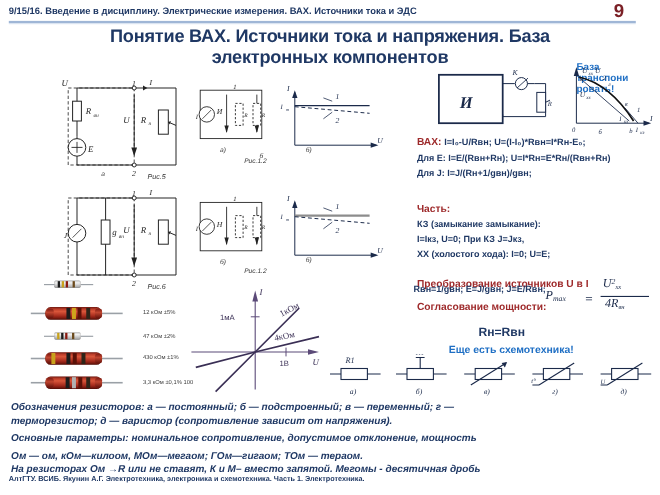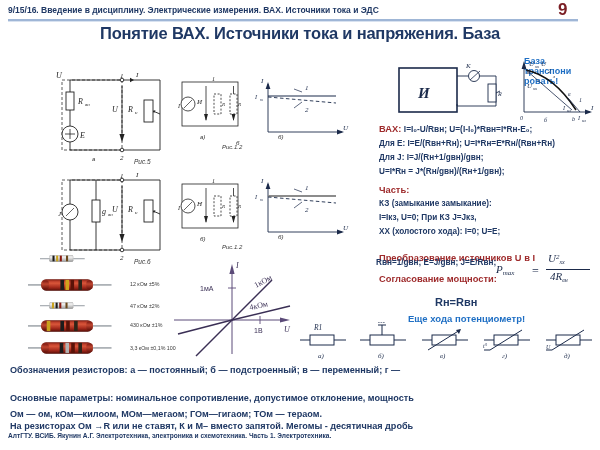--- a/index.html
+++ b/index.html
@@ -49,21 +49,21 @@
   
   .frm{position:absolute;font-size:8.2px;font-weight:bold;color:#1f3864;white-space:nowrap;}
   .hd{color:#9e2a2b;font-weight:bold;}
   .big{font-size:9.3px;}
   sub{font-size:65%;vertical-align:-0.28em;}
   sup{font-size:65%;vertical-align:0.45em;}
 
   
   .btm{
     position:absolute;left:10px;width:584px;
-    font-size:9.1px;font-weight:bold;color:#1f3864;line-height:1.33;
+    font-size:9.1px;font-weight:bold;color:#1f3864;line-height:1.33;font-style:italic;
   }
   .footer{
     position:absolute;left:8px;top:432px;width:590px;
     font-size:6.6px;font-weight:bold;color:#1f3864;white-space:nowrap;
   }
 
   
   .res{position:absolute;}
   .res .body{
     position:absolute;left:18px;top:3px;width:72px;height:16px;border-radius:7px/8px;
@@ -91,20 +91,21 @@
 
   <div class="hdr">
     <div class="hdr-text">9/15/16. Введение в дисциплину. Электрические измерения. ВАХ. Источники тока и ЭДС</div>
     <div class="hdr-num">9</div>
     <div class="hdr-rule"></div>
     <div class="hdr-rule2"></div>
   </div>
 
   <div class="title">
     <span>Понятие ВАХ. Источники тока и напряжения. База</span><br>
+    <span>электронных компонентов</span>
   </div>
 
   <div class="note">
     <span>База</span><br>
     <span>транспони</span><br>
     <span>ровать!</span>
   </div>
 
   <div style="position:absolute;left:56px;top:72px;width:118px;height:92px;">
     <svg width="118" height="92" viewBox="0 0 118 92">
@@ -348,21 +349,20 @@
   <div class="frm" style="left:379px;top:139px;">
     <span>Для E:</span>
     <span>I=E/(Rвн+Rн); U=I*Rн=E*Rн/(Rвн+Rн)</span>
   </div>
 
   <div class="frm" style="left:379px;top:153px;">
     <span>Для J:</span>
     <span>I=J/(Rн+1/gвн)/gвн;</span>
   </div>
 
-  <div class="frm" style="left:379px;top:167px;">U=I*Rн = J*(Rн/gвн)/(Rн+1/gвн);</div>
 
   <div class="frm" style="left:379px;top:185px;font-size:9.3px;">
     <span class="hd">Часть:</span>
   </div>
 
   <div class="frm" style="left:379px;top:199px;">КЗ (замыкание замыкание):</div>
   <div class="frm" style="left:379px;top:213px;">I=Iкз, U=0; При КЗ J=Jкз,</div>
   <div class="frm" style="left:379px;top:227px;">XX (холостого хода): I=0; U=E;</div>
 
   <div class="frm" style="left:379px;top:243px;font-size:9.3px;margin-top:10px;">
@@ -383,21 +383,21 @@
       U<sup style="font-size:7px;">2</sup><sub style="font-size:6px;">хх</sub>
     </div>
     <div style="position:absolute;left:50px;top:17px;width:44px;height:1px;background:#1b2a4a;"></div>
     <div style="position:absolute;left:54px;top:18px;font-style:italic;font-size:11px;color:#1b2a4a;">
       4R<sub style="font-size:6px;">вн</sub>
     </div>
   </div>
 
   <div style="position:absolute;left:435px;top:296px;font-size:11px;font-weight:bold;color:#1f3864;">Rн=Rвн</div>
 
-  <div style="position:absolute;left:408px;top:313px;font-size:9.5px;font-weight:bold;color:#1f6fc4;">Еще хода потенциометр!</div>
+  <div style="position:absolute;left:408px;top:313px;font-size:9.5px;font-weight:bold;color:#1f6fc4;">Еще есть схемотехника!</div>
 
   <div class="res" style="left:40px;top:253px;width:110px;height:22px;transform:scale(.52);transform-origin:left top;">
     <div class="lead" style="left:0;width:20px;"></div>
     <div class="lead" style="left:64px;width:22px;"></div>
     <div class="res-sm">
       <div class="body"></div>
       <div class="band" style="left:24px;background:#1b1b1b;"></div>
       <div class="band" style="left:31px;background:#c8a21c;"></div>
       <div class="band" style="left:38px;background:#8b1a10;"></div>
       <div class="band" style="left:50px;background:#6b4a1c;"></div>
@@ -531,20 +531,21 @@
         <text x="80" y="36">б)</text>
         <text x="142" y="36">в)</text>
         <text x="204" y="36">г)</text>
         <text x="266" y="36">д)</text>
       </g>
     </svg>
   </div>
 
   <div class="btm" style="top:364px;">
     <div>Обозначения  резисторов: а — постоянный; б — подстроенный; в — переменный; г —</div>
+    <div>терморезистор; д — варистор (сопротивление зависит от напряжения).</div>
   </div>
   <div class="btm" style="top:392px;">
     <div>Основные параметры: номинальное сопротивление, допустимое отклонение, мощность</div>
   </div>
   <div class="btm" style="top:408px;">
     <div>Ом — ом, кОм—килоом, МОм—мегаом; ГОм—гигаом; ТОм — тераом.</div>
     <div>На резисторах Ом →R или не ставят, К и М– вместо запятой.  Мегомы  - десятичная дробь</div>
   </div>
 
   <div class="footer">АлтГТУ. ВСИБ. Якунин А.Г.  Электротехника, электроника и схемотехника. Часть 1. Электротехника.</div>

